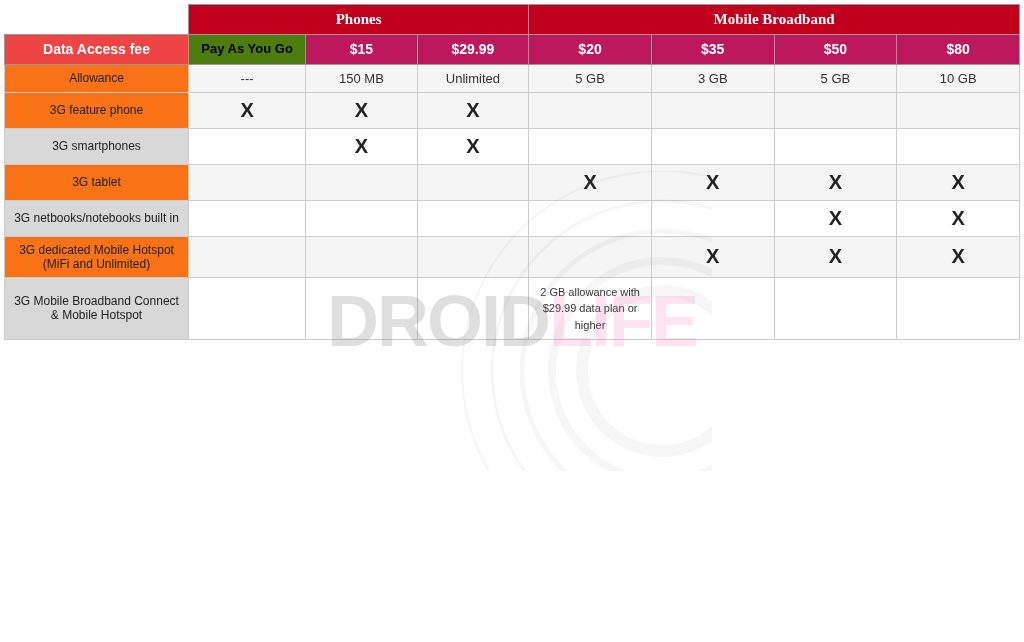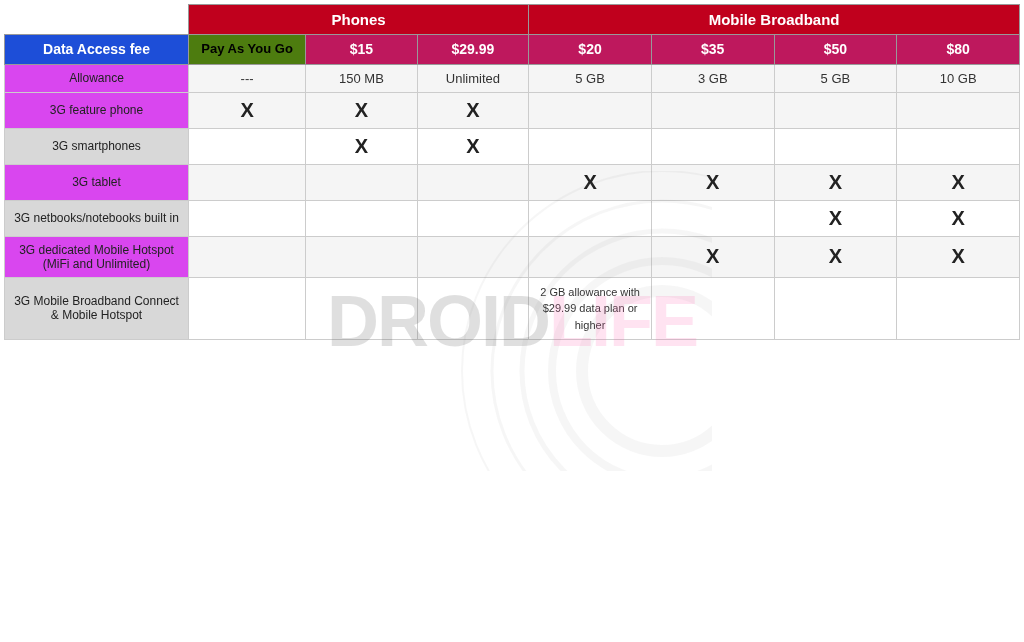--- a/index.html
+++ b/index.html
@@ -64,40 +64,41 @@
     }
 
     
     .header-row-1 th {
       background-color: #c0001d;
       color: #fff;
       font-weight: bold;
       font-size: 15px;
       padding: 6px 4px;
       border: 1px solid #999;
+      font-family: Liberation Serif, serif;
     }
     .header-row-1 th.empty-corner {
       background: #fff;
       border: none;
     }
 
     .header-row-2 th {
       background-color: #be185d;
       color: #fff;
       text-align: center;
       font-weight: bold;
       font-size: 14px;
       padding: 6px 4px;
       border: 1px solid #999;
     }
     .header-row-2 th.dark-header {
       background-color: #7a0010;
     }
     .header-row-2 th.row-label {
-      background-color: #1d4ed8;
+      background-color: #ef4444;
       text-align: center;
       font-size: 14px;
       margin-left: 15px;
     }
     .header-row-2 th.pay-as-go {
       background-color: #4d7c0f;
       color: #000;
       font-weight: bold;
       font-size: 13px;
       line-height: 1.3;
@@ -115,21 +116,21 @@
       background-color: #d8d8d8;
       text-align: center;
       font-size: 12px;
       color: #222;
       font-weight: normal;
     }
     .data-row.alt-bg td {
       background-color: #f5f5f5;
     }
     .data-row.alt-bg td.row-label {
-      background-color: #d946ef;
+      background-color: #f97316;
     }
 
     .x-mark {
       font-size: 20px;
       font-weight: bold;
       color: #222;
     }
 
     
     col.col-label { width: 165px; }

